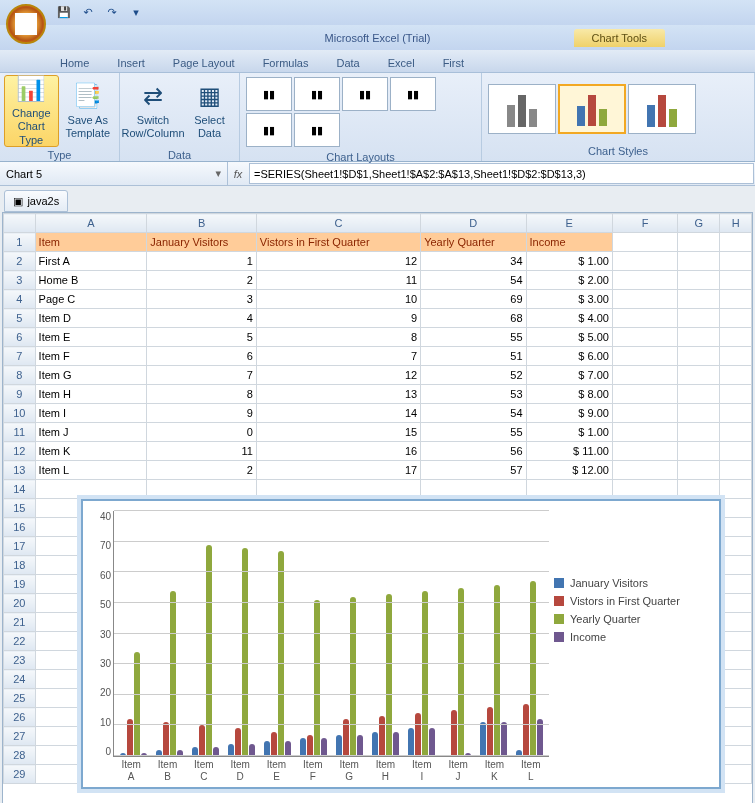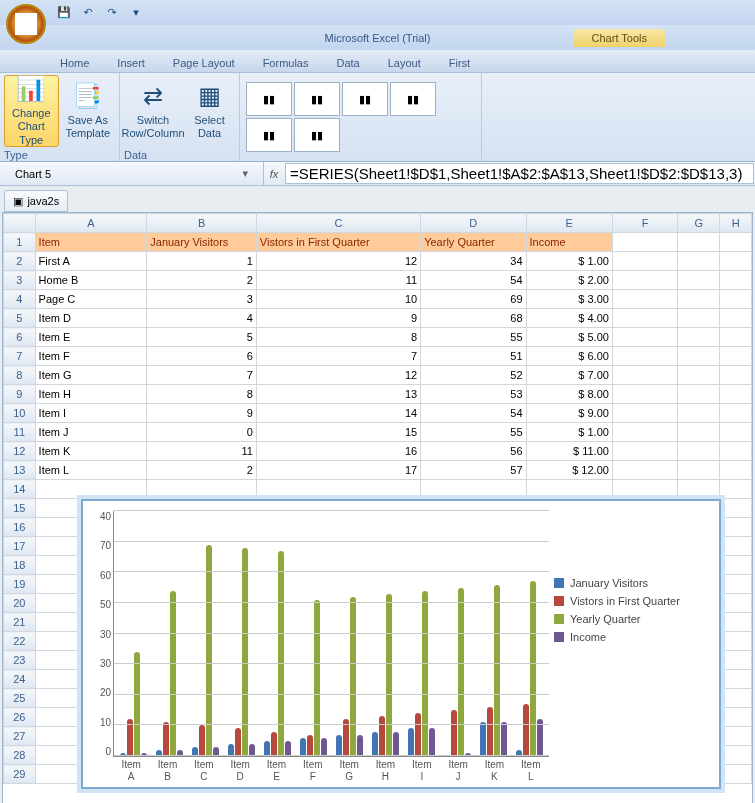--- a/index.html
+++ b/index.html
@@ -13,33 +13,33 @@
 .app-title{position:absolute;left:50%;transform:translateX(-50%);color:#395688}
 .chart-tools{position:absolute;right:90px;background:linear-gradient(#f8e9a8,#efd16a);padding:3px 18px;color:#5e4f13;border-radius:3px 3px 0 0}
 .tabs-row{height:22px;background:linear-gradient(#e2ebf6,#c8d7ec);display:flex;align-items:flex-end;padding-left:46px}
 .tabs-row .tab{padding:3px 14px;color:#3b5b84;cursor:pointer}
 .tabs-row .tab.active{background:#e8edf2;border-radius:3px 3px 0 0;color:#c05000}
 .ctx-tabs{display:flex;margin-left:4px}
 .ctx-tabs .tab.design{background:#fff6d7;color:#9a6a00}
 .ribbon{height:90px;background:linear-gradient(#e8eff9,#d6e2f2);border-top:1px solid #a8bfd9;border-bottom:1px solid #97b2cd;display:flex}
 .ribbon-group{border-right:1px solid #b7cbe1;display:flex;flex-direction:column;padding:2px 4px}
 .ribbon-group .body{flex:1;display:flex;gap:2px;align-items:center}
-.ribbon-group .label{text-align:left;color:#3e618e;padding:2px 0}
+.ribbon-group .label{text-align:center;color:#3e618e;padding:2px 0}
 .big-btn{display:flex;flex-direction:column;align-items:center;justify-content:center;width:58px;height:72px;border:1px solid transparent;border-radius:3px;text-align:center;color:#1f4e79;line-height:1.2;padding:2px}
 .big-btn.active{background:linear-gradient(#fef2a2,#fbd567);border:1px solid #dd9f27}
 .big-btn .glyph{font-size:24px;margin-bottom:3px}
 .layout-gallery,.style-gallery{display:flex;gap:2px;flex-wrap:wrap;align-content:center;padding:2px}
 .layout-thumb{width:46px;height:34px;border:1px solid #9cb1c7;background:#fff;display:flex;align-items:center;justify-content:center}
 .style-thumb{width:68px;height:50px;border:1px solid #9cb1c7;background:#fff;display:flex;align-items:flex-end;justify-content:center;gap:3px;padding:6px}
 .style-thumb.sel{border:2px solid #f2a823;background:#fff6d7}
 .style-thumb .bar{width:8px}
 .name-box-row{height:24px;background:linear-gradient(#f6f9fd,#e0e9f4);display:flex;border-bottom:1px solid #acc0d7}
-.name-box{width:264px;border-right:1px solid #acc0d7;display:flex;align-items:center;padding:0 15px;justify-content:center}
+.name-box{width:228px;border-right:1px solid #acc0d7;display:flex;align-items:center;padding:0 6px;justify-content:center}
 .fx{width:20px;display:flex;align-items:center;justify-content:center;font-style:italic;color:#555}
-.formula-bar{flex:1;display:flex;align-items:center;padding:0 4px;background:#fff;border:1px solid #acc0d7;margin:1px;font-size:15px}
+.formula-bar{flex:1;display:flex;align-items:center;padding:0 4px;background:#fff;border:1px solid #acc0d7;margin:1px;font-size:11px}
 .doc-tab{height:22px;padding:3px 8px;background:linear-gradient(#f9fbfe,#e4ecf5);border:1px solid #acc0d7;display:inline-flex;align-items:center;gap:4px;margin:4px 0 0 4px;border-radius:3px 3px 0 0}
 .grid-wrap{background:#fff;border:1px solid #9db4cc;margin:0 2px;height:607px;overflow:hidden;position:relative}
 .sheet{border-collapse:collapse;width:100%;table-layout:fixed}
 .sheet th,.sheet td{border:1px solid #d0d7de;height:19px;padding:0 3px;font-size:11px;white-space:nowrap;overflow:hidden}
 .sheet thead th{background:linear-gradient(#f5f8fb,#dee7f2);color:#3e618e;text-align:center;font-weight:normal}
 .sheet tbody th{background:linear-gradient(#f5f8fb,#dee7f2);color:#3e618e;text-align:center;font-weight:normal;width:30px}
 .hdr-cell{background:#ffcc99!important;color:#8b2500}
 .num{text-align:right}
 .chart-obj{position:absolute;left:78px;top:286px;width:640px;height:290px;background:#fff;border:2px solid #7da8cf;box-shadow:0 0 0 4px #d2e3f4}
 .chart-inner{position:absolute;left:30px;top:10px;right:170px;bottom:30px}
@@ -76,21 +76,21 @@
 <div class="titlebar">
   <span class="app-title">Microsoft Excel (Trial)</span>
   <span class="chart-tools">Chart Tools</span>
 </div>
 <div class="tabs-row">
   <span class="tab">Home</span>
   <span class="tab">Insert</span>
   <span class="tab">Page Layout</span>
   <span class="tab">Formulas</span>
   <span class="tab">Data</span>
-  <span class="tab">Layout</span>
+  <span class="tab">Excel</span>
   <span class="tab">First</span>
 </div>
 <div class="ribbon">
   <div class="ribbon-group" style="width:120px">
     <div class="body">
       <div class="big-btn active">
           <span class="glyph">📊</span>
           <span>Change Chart Type</span>
         </div>
       <div class="big-btn">
@@ -115,20 +115,41 @@
   </div>
   <div class="ribbon-group" style="width:242px">
     <div class="body layout-gallery">
       <div class="layout-thumb">▮▮</div>
       <div class="layout-thumb">▮▮</div>
       <div class="layout-thumb">▮▮</div>
       <div class="layout-thumb">▮▮</div>
       <div class="layout-thumb">▮▮</div>
       <div class="layout-thumb">▮▮</div>
     </div>
+    <div class="label">Chart Layouts</div>
+  </div>
+  <div class="ribbon-group" style="flex:1">
+    <div class="body style-gallery">
+      <div class="style-thumb">
+          <div class="bar" style="height:60%;background:#888"></div>
+          <div class="bar" style="height:90%;background:#666"></div>
+          <div class="bar" style="height:50%;background:#888"></div>
+        </div>
+      <div class="style-thumb sel">
+          <div class="bar" style="height:60%;background:#4275b1"></div>
+          <div class="bar" style="height:90%;background:#b6483e"></div>
+          <div class="bar" style="height:50%;background:#8fa83d"></div>
+        </div>
+      <div class="style-thumb">
+          <div class="bar" style="height:60%;background:#4275b1"></div>
+          <div class="bar" style="height:90%;background:#b6483e"></div>
+          <div class="bar" style="height:50%;background:#8fa83d"></div>
+        </div>
+    </div>
+    <div class="label">Chart Styles</div>
   </div>
 </div>
 <div class="name-box-row">
   <div class="name-box">
       <span>Chart 5</span> 
       <span style="margin-left:auto;color:#666">▾</span>
     </div>
   <div class="fx">fx</div>
   <div class="formula-bar">=SERIES(Sheet1!$D$1,Sheet1!$A$2:$A$13,Sheet1!$D$2:$D$13,3)</div>
 </div>

